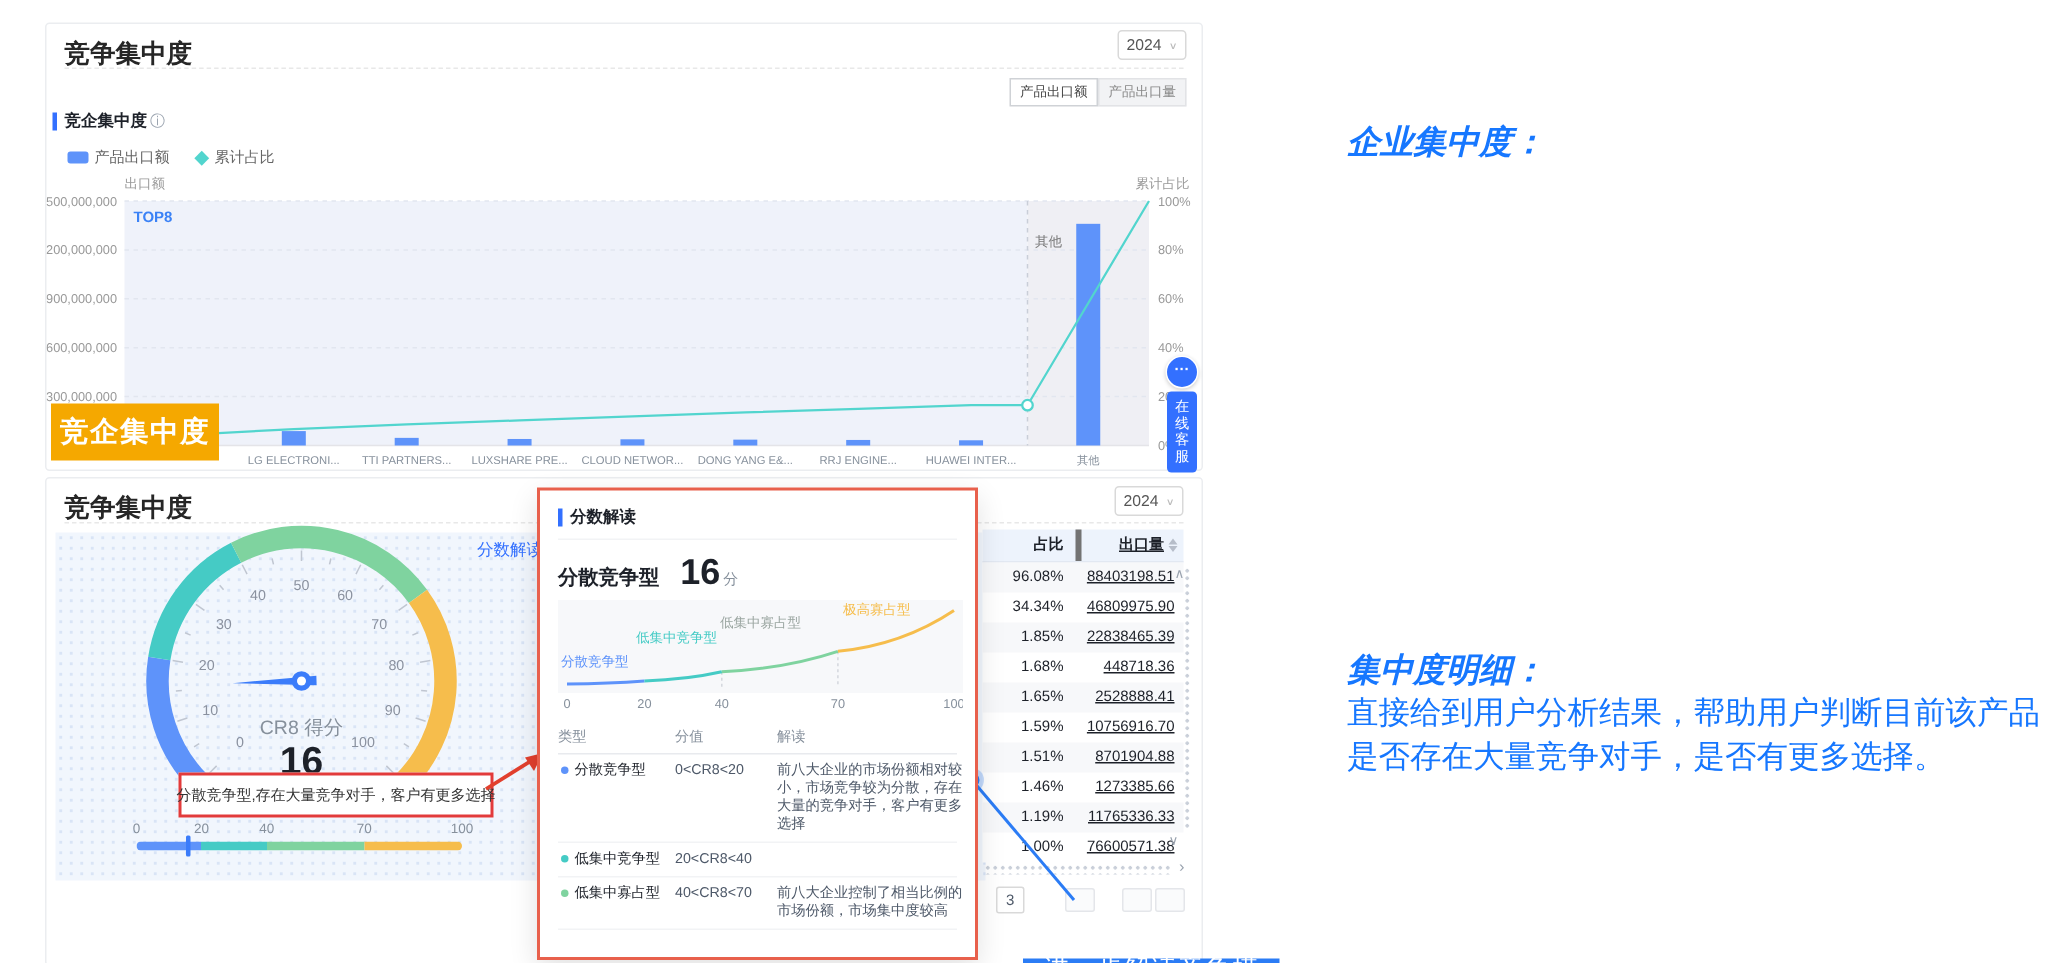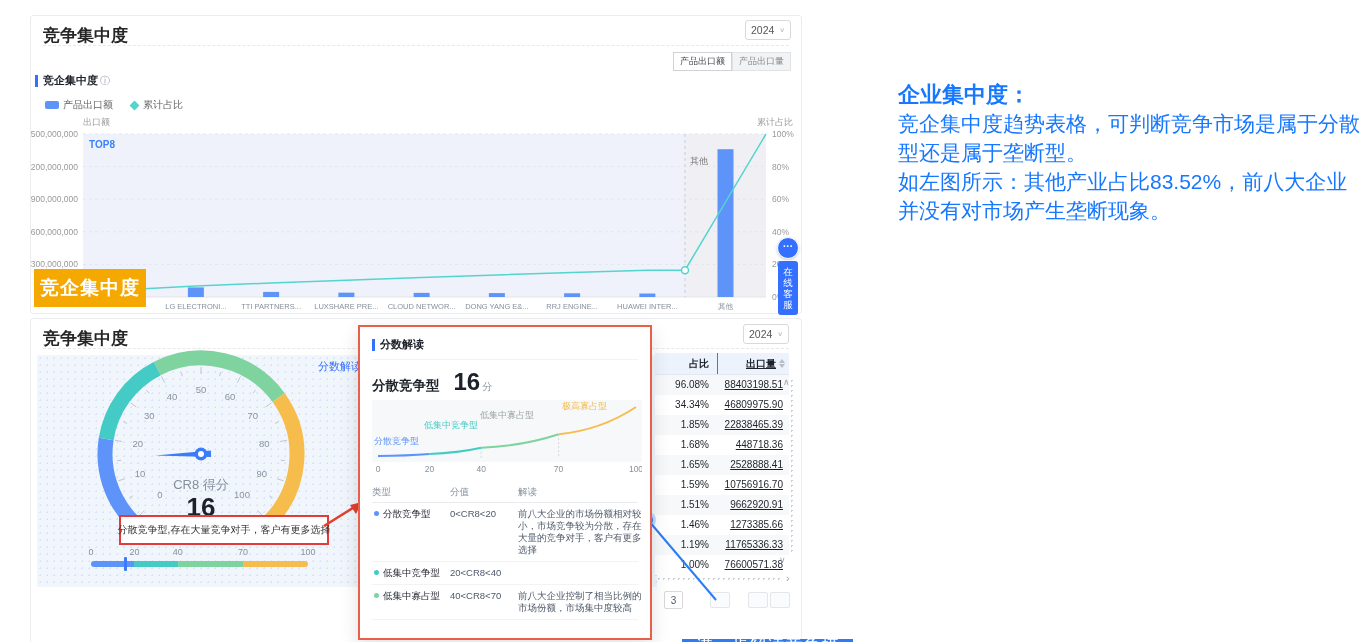--- a/index.html
+++ b/index.html
@@ -60,42 +60,42 @@
   #pp-table .cell-type{display:flex;align-items:flex-start;color:#1d2129;}
   #pp-table .dot{width:5px;height:5px;border-radius:50%;margin:3px 4px 0 2px;flex:none;}
   #pp-table .cell-range{color:#4e5969;}
   #pp-table .cell-desc{color:#4e5969;}
   
   .overlay-svg{position:absolute;z-index:45;pointer-events:none;}
   
   #share-table{position:absolute;left:655px;top:353px;width:134px;font-size:10px;z-index:10;background:#fff;}
   #share-table .sh-head{display:grid;grid-template-columns:62px 72px;background:#edf3fc;height:21px;line-height:21px;
     font-weight:700;color:#1d2129;border-bottom:1px solid #e2e8f2;}
-  #share-table .sh-head .c2{border-left:1px solid #737373;display:flex;align-items:center;justify-content:flex-end;text-decoration:underline;}
+  #share-table .sh-head .c2{border-left:4px solid #737373;display:flex;align-items:center;justify-content:flex-end;text-decoration:underline;}
   #share-table .sh-head .c1{text-align:right;padding-right:8px;}
   #share-table .sh-row{display:grid;grid-template-columns:62px 72px;height:20px;line-height:20px;color:#1d2129;}
   #share-table .sh-row:nth-child(odd){background:#f7f8fa;}
   #share-table .sh-row .c1{text-align:right;padding-right:8px;}
   #share-table .sh-row .c2{text-align:right;padding-right:6px;text-decoration:underline;}
   .sort-icon{display:inline-flex;flex-direction:column;margin:0 4px 0 3px;cursor:pointer;}
   .sort-icon i{width:0;height:0;border-left:3px solid transparent;border-right:3px solid transparent;}
   .sort-icon .up{border-bottom:4px solid #b6bdc9;margin-bottom:1px;}
   .sort-icon .dn{border-top:4px solid #b6bdc9;}
   .scroll-glyph{position:absolute;font-size:9px;color:#9aa3af;z-index:12;cursor:pointer;}
   .dotted-scroll{position:absolute;background-image:radial-gradient(#c9cfd9 1px,rgba(0,0,0,0) 1px);background-size:5px 5px;z-index:11;}
   
   .page-box{position:absolute;width:17px;height:16px;border:1px solid #d9d9d9;border-radius:2px;background:#fff;
     font-size:10px;color:#4e5969;display:flex;align-items:center;justify-content:center;z-index:20;cursor:pointer;}
   .ghost-box{position:absolute;width:18px;height:14px;border:1px solid #e4e6ea;border-radius:2px;background:#fafbfc;z-index:18;}
   #cta{position:absolute;left:682px;top:597px;width:171px;height:36px;background:#2b7cf5;color:#fff;border:none;
     font-size:17px;letter-spacing:1px;display:flex;align-items:center;justify-content:center;z-index:55;cursor:pointer;
     font-family:inherit;margin-top:42px;}
   
   .annotation{position:absolute;left:898px;width:466px;color:#1677ff;font-size:21px;line-height:29px;}
-  .annotation .ann-title{font-weight:700;font-size:22px;}
+  .annotation .ann-title{font-weight:700;font-size:22px;font-style:italic;}
   #ann1{top:80px;} #ann2{top:432px;}
   text{font-family:"Liberation Sans","DejaVu Sans",sans-serif;}
 </style>
 </head>
 <body>
 
 <div id="stage">
 
   <div class="panel" id="panel1">
     <div class="panel-title">竞争集中度</div>
@@ -345,21 +345,21 @@
         <div class="sh-row">
           <div class="c1">1.65%</div>
           <div class="c2">2528888.41</div>
         </div>
         <div class="sh-row">
           <div class="c1">1.59%</div>
           <div class="c2">10756916.70</div>
         </div>
         <div class="sh-row">
           <div class="c1">1.51%</div>
-          <div class="c2">9662920.91</div>
+          <div class="c2">8701904.88</div>
         </div>
         <div class="sh-row">
           <div class="c1">1.46%</div>
           <div class="c2">1273385.66</div>
         </div>
         <div class="sh-row">
           <div class="c1">1.19%</div>
           <div class="c2">11765336.33</div>
         </div>
         <div class="sh-row">
@@ -376,18 +376,20 @@
 
   <div class="ghost-box" style="left:710px;top:592px;"></div>
   <div class="ghost-box" style="left:748px;top:592px;"></div>
   <div class="ghost-box" style="left:770px;top:592px;"></div>
   <div class="page-box" style="left:664px;top:591px;">3</div>
 
   <button id="cta">进一步解读竞争模型</button>
 
   <div class="annotation" id="ann1">
     <div class="ann-title">企业集中度：</div>
+  </div>
+  <div class="annotation" id="ann2">
+    <div class="ann-title">集中度明细：</div>
     <div class="ann-body">
-        <div>竞企集中度趋势表格，可判断竞争市场是属于分散型还是属于垄断型。</div>
-        <div>如左图所示：其他产业占比83.52%，前八大企业并没有对市场产生垄断现象。</div>
+        <div>直接给到用户分析结果，帮助用户判断目前该产品是否存在大量竞争对手，是否有更多选择。</div>
       </div>
   </div>
 </div>
 
 </body></html>

